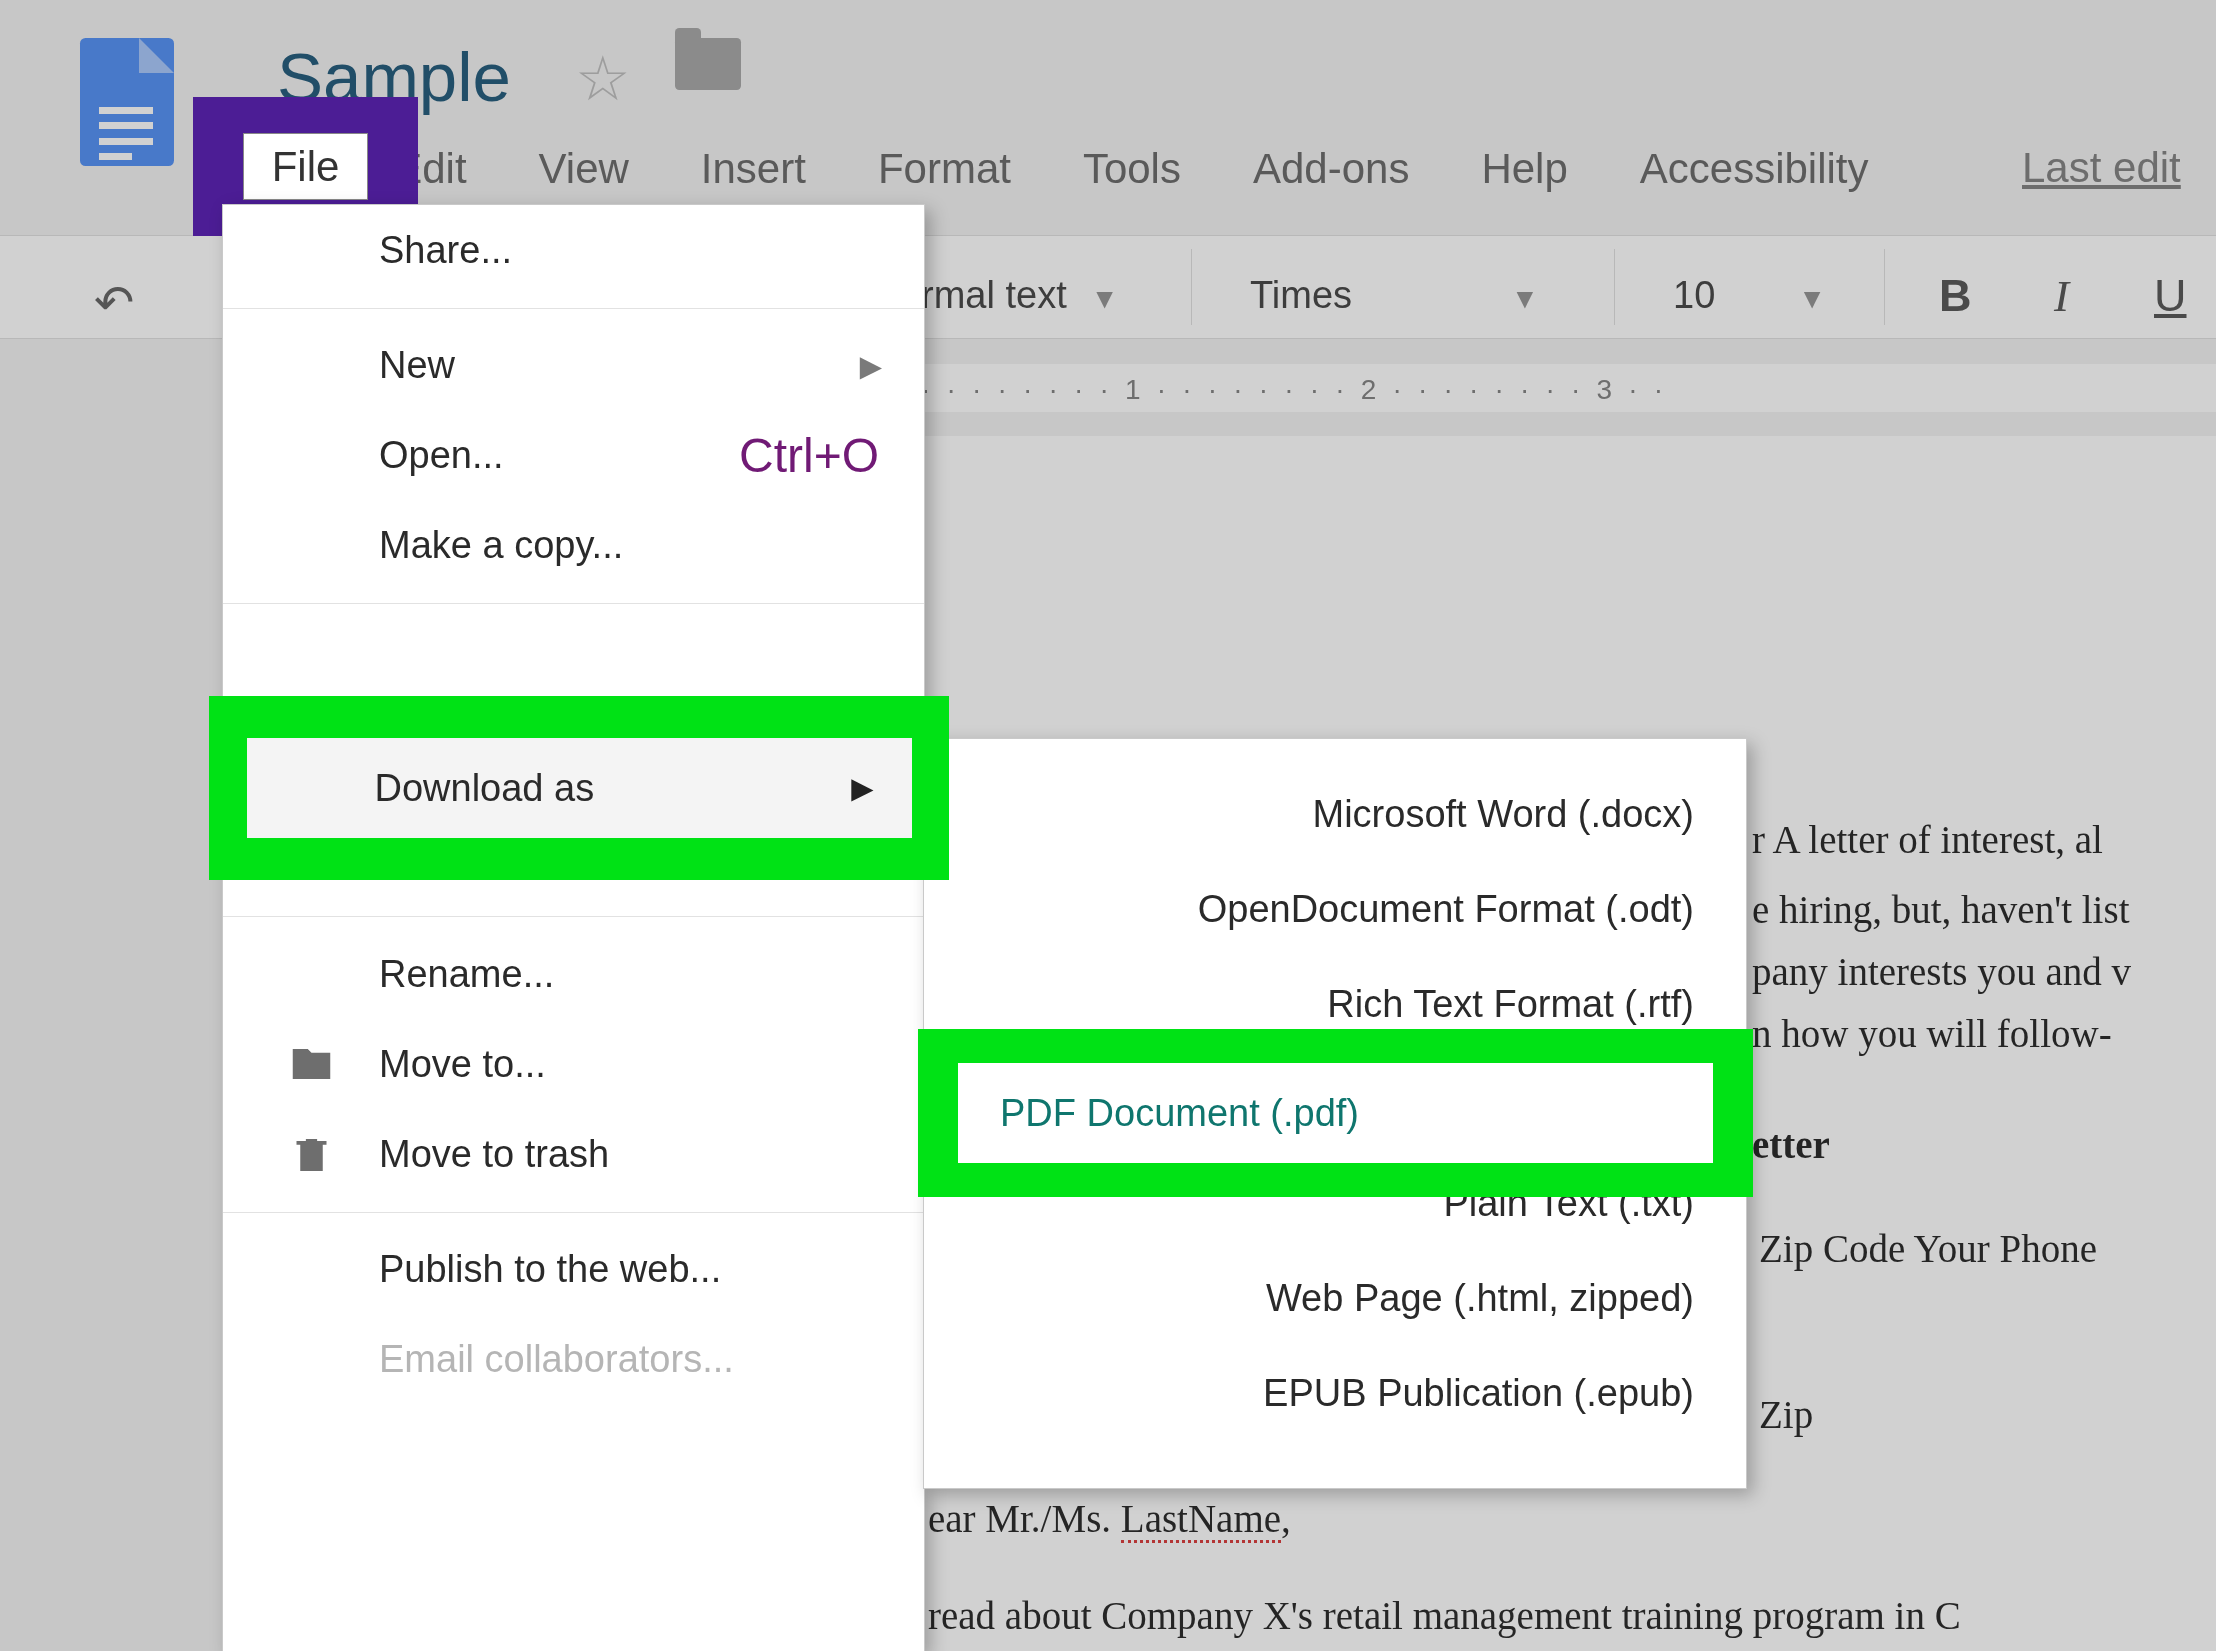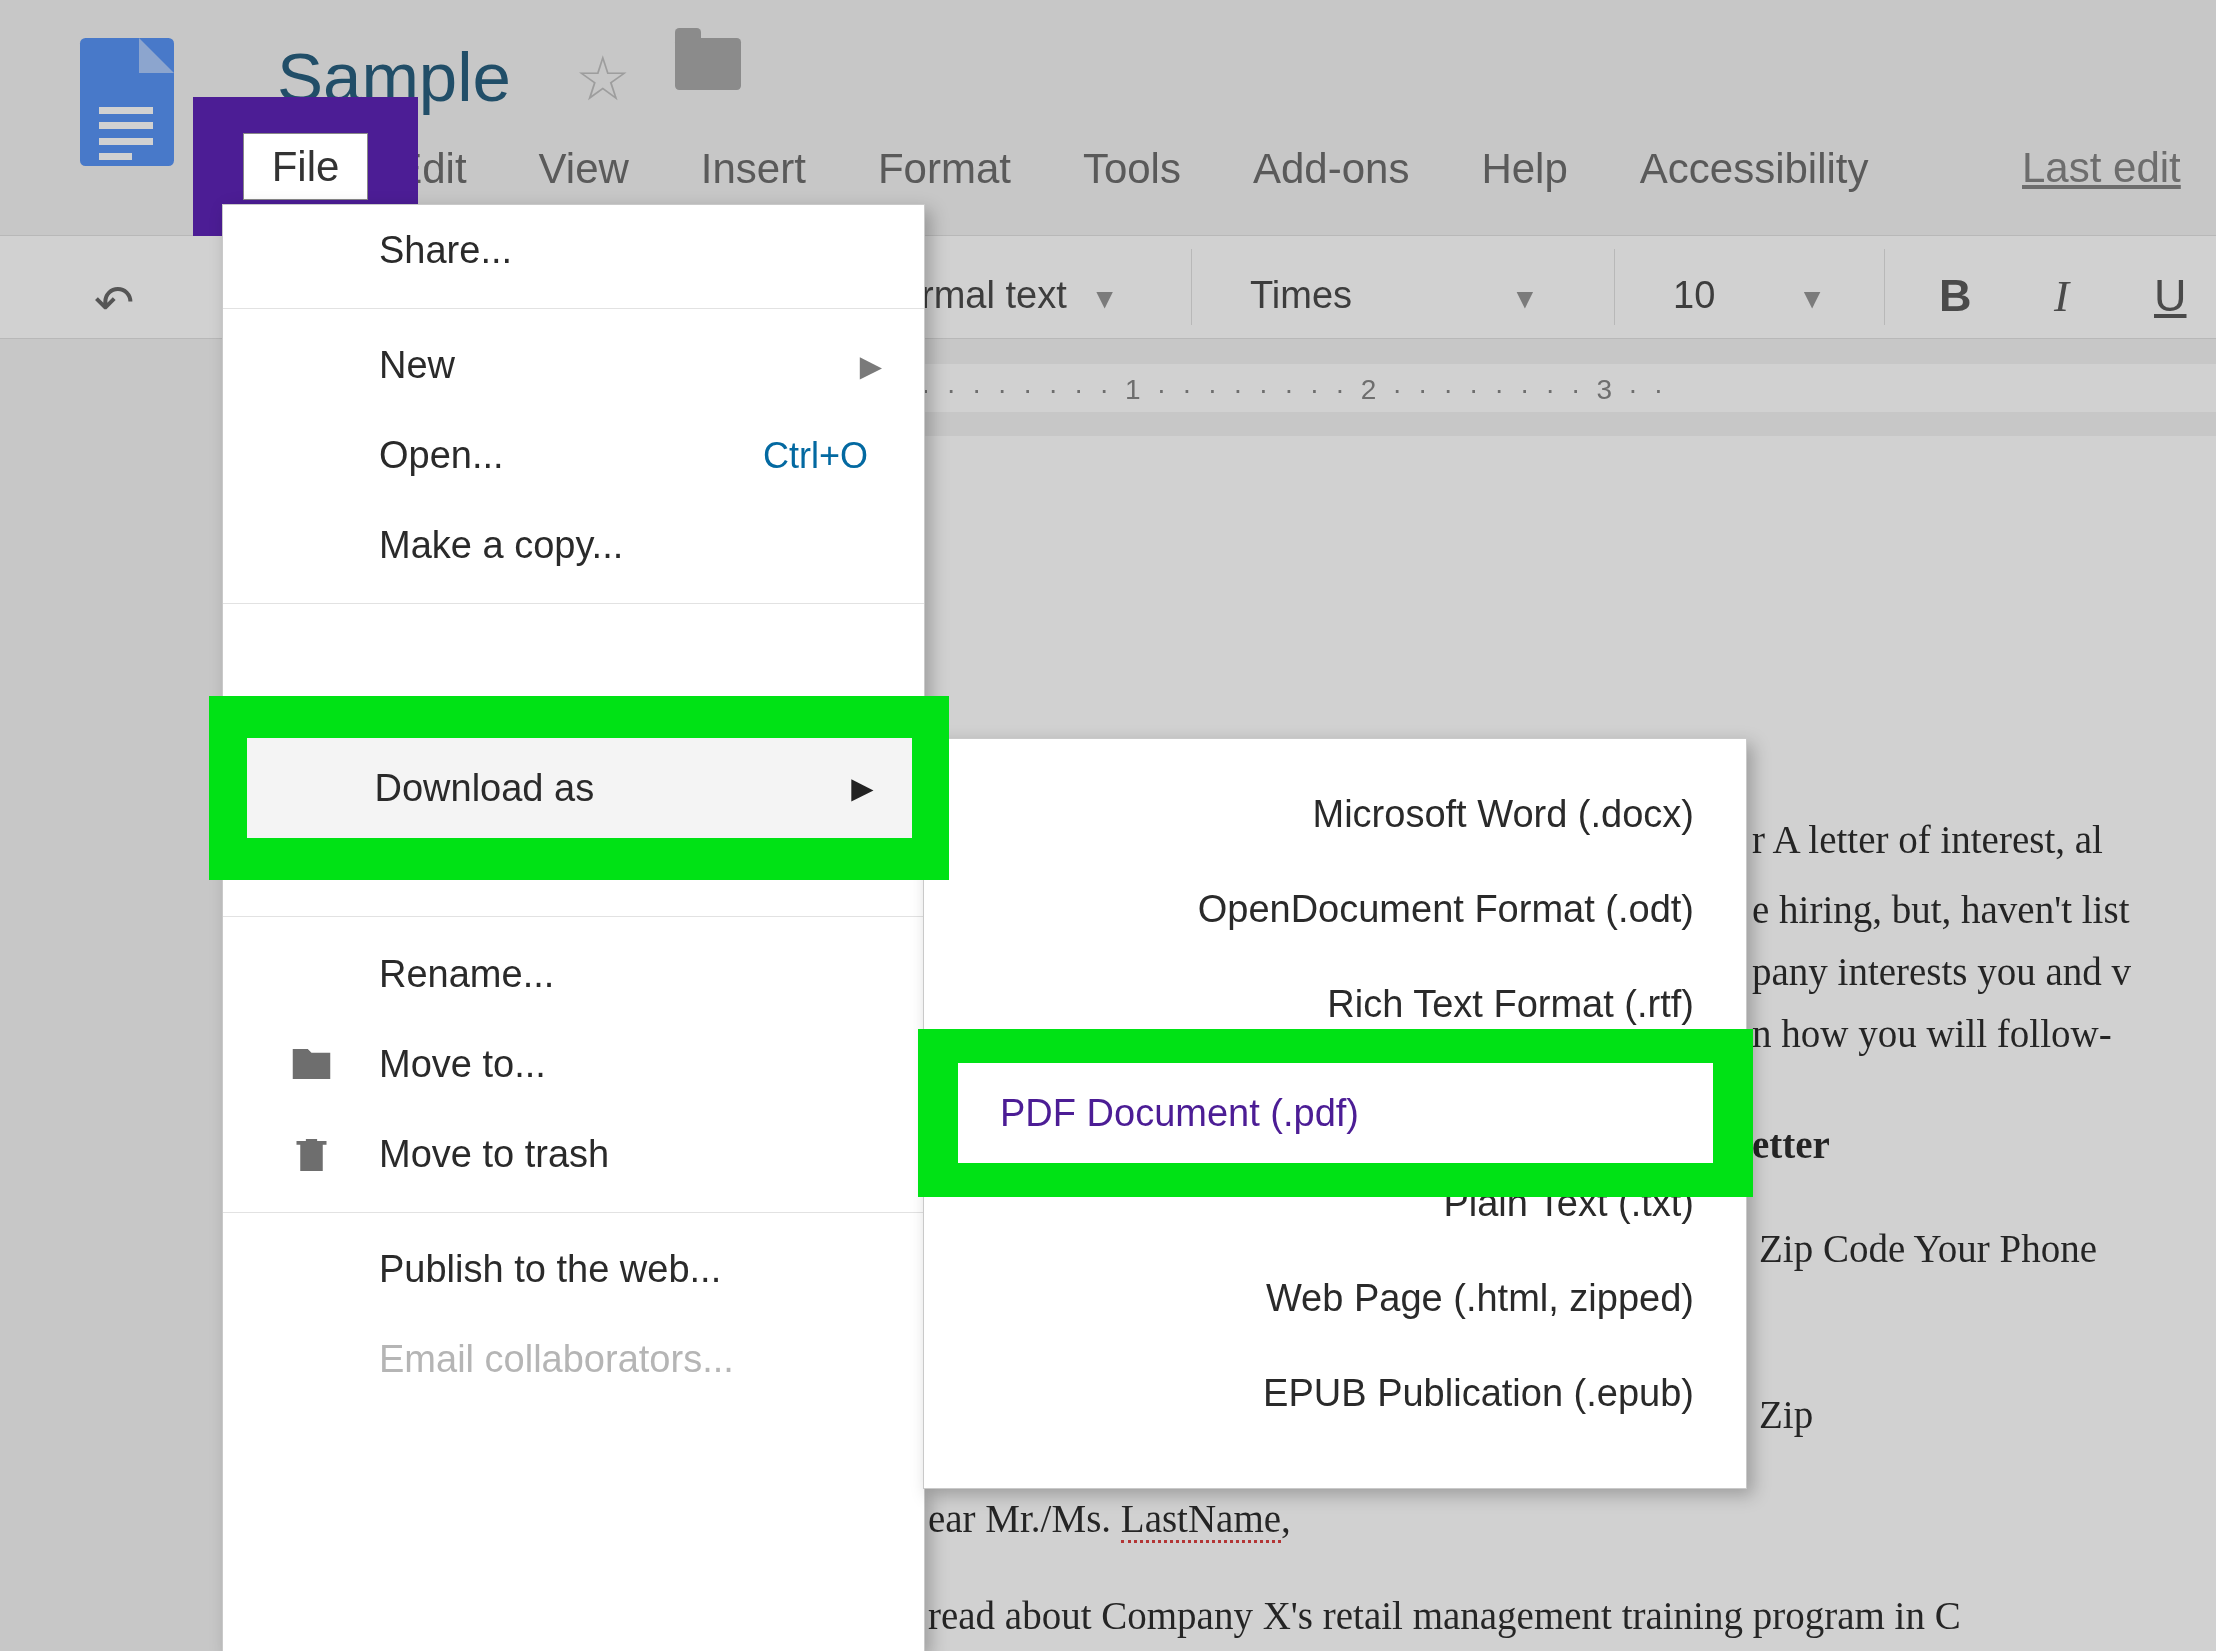--- a/index.html
+++ b/index.html
@@ -144,22 +144,22 @@
   }
   #file-menu .item {
     position:relative;
     padding: 23.5px 42px 23.5px 156px;
     font-size:38px; color:#2a2a2a;
     display:flex; align-items:center;
     white-space:nowrap;
   }
   #file-menu .item.disabled{ color:#b5b5b5; }
   #file-menu .item .shortcut{
-    position:absolute; right:56px;
-    color:#0369a1; font-size:36px;
+    position:absolute; right:45px;
+    color:#701a75; font-size:48px;
   }
   #file-menu .item .sub-arrow{
     position:absolute; right:42px;
     color:#7a7a7a; font-size:29px;
   }
   #file-menu .sep {
     height:0.7px; background:#e2e2e2; margin: 12.5px 0;
   }
   #file-menu .micon{
     position:absolute; left:66px; top:50%; transform:translateY(-50%);
@@ -210,21 +210,21 @@
     width:835px; height:168px;
     background:#00e215;
     z-index:45;
     display:flex; align-items:center; justify-content:center;
   }
   #pdf-highlight .inner{
     background:#fff;
     width:755px; height:100px;
     display:flex; align-items:center;
     padding-left:42px;
-    font-size:38px; color:#4c1d95;
+    font-size:38px; color:#0f766e;
   }
 
   
   #doc-page {
     position:absolute;
     left:923px; top:436px;
     width:1295px; height:1219px;
     background:#fff;
     font-family: "Times New Roman", Times, serif;
     font-size:38px;

